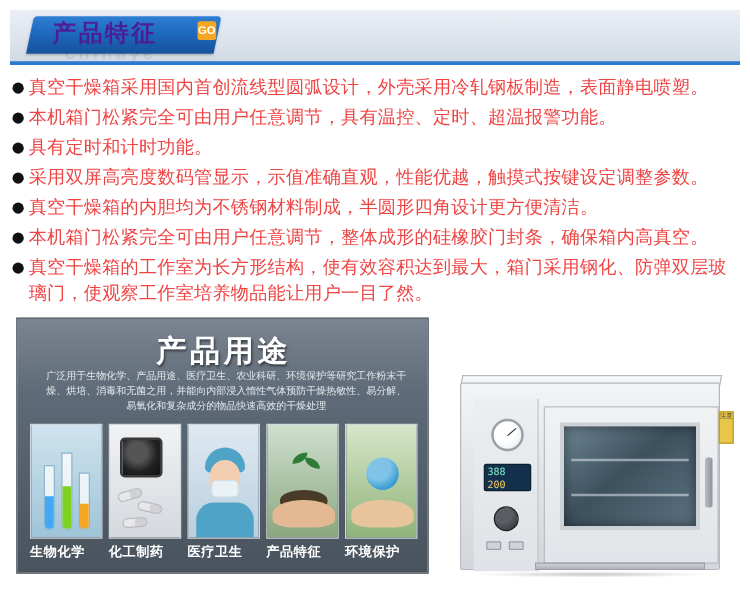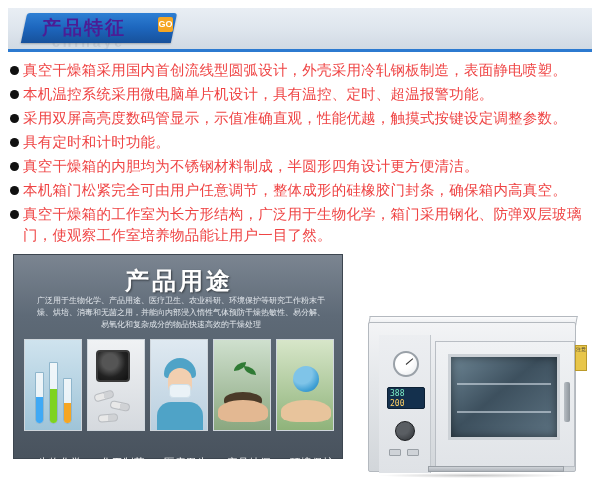--- a/index.html
+++ b/index.html
@@ -247,35 +247,33 @@
 
   .usage-labels {
     position: absolute;
     left: 10px; top: 180px;
     width: 310px;
     display: flex;
     justify-content: space-between;
   }
   .ulabel {
     width: 58px;
-    text-align: right;
+    text-align: left;
     font-size: 10.5px;
-    font-weight: normal;
+    font-weight: bold;
     color: #ffffff;
     letter-spacing: 0.5px;
-    margin-top: 21px;
   }
 
   
   .product {
     position: absolute;
     left: 360px; top: 60px;
     width: 225px; height: 165px;
     background: #ffffff;
-    margin-top: 16px;
   }
   .oven-body {
     position: absolute;
     left: 8px; top: 6px;
     width: 208px; height: 150px;
     background: linear-gradient(180deg,#f3f4f6 0%, #e4e7ea 40%, #d2d6da 100%);
     border: 1px solid #b4b9bf;
     border-radius: 2px;
   }
   .oven-top {
@@ -408,41 +406,41 @@
     <div class="header-rule"></div>
   </div>
 
   <div class="features">
     <div class="feature-row">
       <span class="bullet"></span>
       <span class="feature-text">真空干燥箱采用国内首创流线型圆弧设计，外壳采用冷轧钢板制造，表面静电喷塑。</span>
     </div>
     <div class="feature-row">
       <span class="bullet"></span>
-      <span class="feature-text">本机温控系统采用微电脑单片机设计，具有温控、定时、超温报警功能。</span>
+      <span class="feature-text">本机箱门松紧完全可由用户任意调节，具有温控、定时、超温报警功能。</span>
+    </div>
+    <div class="feature-row">
+      <span class="bullet"></span>
+      <span class="feature-text">具有定时和计时功能。</span>
     </div>
     <div class="feature-row">
       <span class="bullet"></span>
       <span class="feature-text">采用双屏高亮度数码管显示，示值准确直观，性能优越，触摸式按键设定调整参数。</span>
     </div>
     <div class="feature-row">
       <span class="bullet"></span>
-      <span class="feature-text">具有定时和计时功能。</span>
-    </div>
-    <div class="feature-row">
-      <span class="bullet"></span>
       <span class="feature-text">真空干燥箱的内胆均为不锈钢材料制成，半圆形四角设计更方便清洁。</span>
     </div>
     <div class="feature-row">
       <span class="bullet"></span>
       <span class="feature-text">本机箱门松紧完全可由用户任意调节，整体成形的硅橡胶门封条，确保箱内高真空。</span>
     </div>
     <div class="feature-row">
       <span class="bullet"></span>
-      <span class="feature-text">真空干燥箱的工作室为长方形结构，广泛用于生物化学，箱门采用钢化、防弹双层玻璃门，使观察工作室培养物品能让用户一目了然。</span>
+      <span class="feature-text">真空干燥箱的工作室为长方形结构，使有效容积达到最大，箱门采用钢化、防弹双层玻璃门，使观察工作室培养物品能让用户一目了然。</span>
     </div>
   </div>
 
   <div class="lower">
 
     <div class="usage">
       <div class="usage-title">产品用途</div>
       <div class="usage-desc">广泛用于生物化学、产品用途、医疗卫生、农业科研、环境保护等研究工作粉末干燥、烘培、消毒和无菌之用，并能向内部浸入惰性气体预防干燥热敏性、易分解、易氧化和复杂成分的物品快速高效的干燥处理</div>
 
       <div class="usage-cards">

